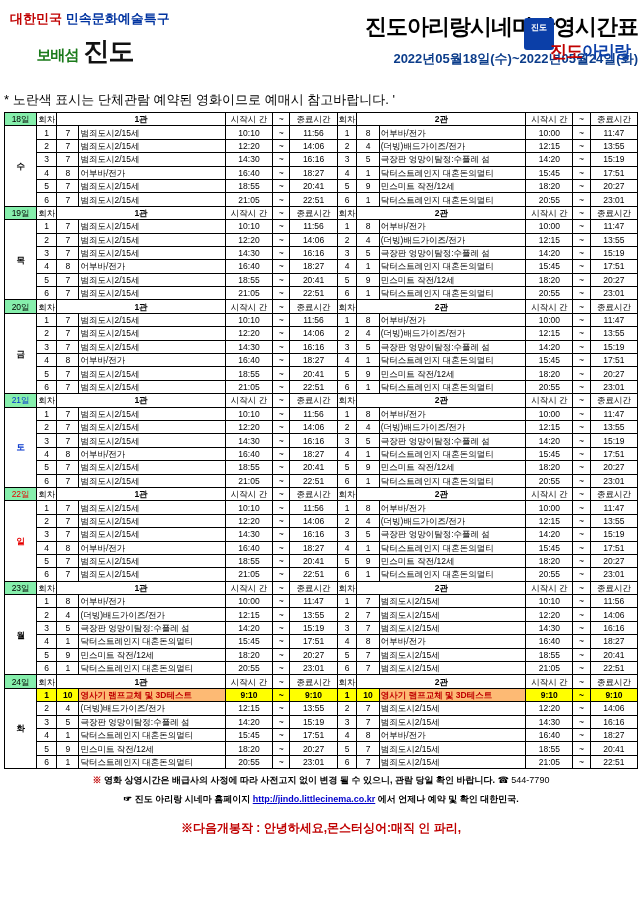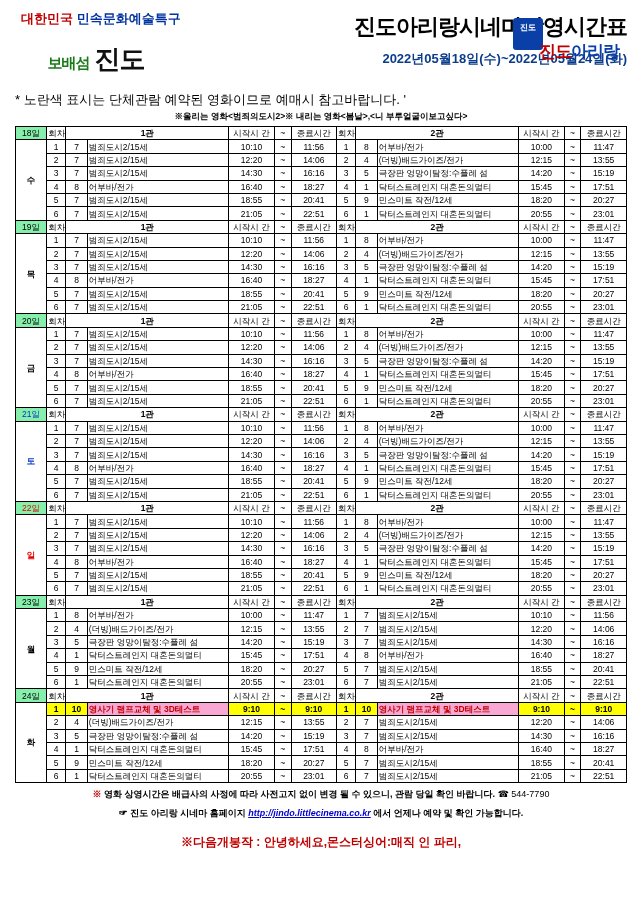--- a/index.html
+++ b/index.html
@@ -9,42 +9,42 @@
     height: 908px;
     background: #ffffff;
     font-family: "Liberation Sans", sans-serif;
     font-size: 9px;
     color: #000;
   }
   .page {
     position: relative;
     width: 642px;
     height: 908px;
-    padding: 6px 15px;
+    padding: 6px 4px;
   }
   
   .header {
     position: relative;
     height: 84px;
   }
   .logo-left {
     position: absolute;
     left: 6px; top: 4px;
     width: 150px;
     text-align: center;
   }
   .logo-left .l1 {
     font-size: 13px;
     font-weight: bold;
     white-space: nowrap;
   }
   .logo-left .l1 .red { color: #c00000; }
   .logo-left .l1 .blue { color: #0033a0; }
   .logo-left .l2 {
-    margin-top: 14px;
+    margin-top: 6px;
     font-size: 15px;
     font-weight: bold;
     color: #1a7a1a;
     letter-spacing: -1px;
   }
   .logo-left .l2 .big {
     font-size: 26px;
     color: #111;
     margin-left: 2px;
   }
@@ -146,38 +146,38 @@
     text-align: center;
     font-weight: bold;
     font-size: 20px;
     vertical-align: middle;
   }
   .day-sat { color: #0033cc; }
   .day-sun { color: #e60000; }
   .date-sat { color: #0033cc; }
   .date-sun { color: #e60000; }
   .hl { background: #ffff00; font-weight: bold; }
-  .hl-title { background: #f9a8d4; font-weight: bold; color: #c00000; }
+  .hl-title { background: #fdba74; font-weight: bold; color: #c00000; }
 
   
   .footer { margin-top: 5px; }
   .f1 {
     text-align: center;
     font-size: 9px;
     font-weight: bold;
   }
   .f1 .star { color: #c00000; }
   .f1 .phone { font-weight: normal; }
   .f2 {
     text-align: center;
     font-size: 9px;
     margin-top: 6px;
     font-weight: bold;
   }
-  .f2 .link { color: #0000cc; text-decoration: underline; font-style: italic; }
+  .f2 .link { color: #0000cc; text-decoration: underline; }
   .f3 {
     text-align: center;
     font-size: 12px;
     font-weight: bold;
     color: #c00000;
     margin-top: 14px;
   }
 </style>
 </head>
 <body>
@@ -203,21 +203,20 @@
 
     <div class="logo-right">
       <div class="badge">진도</div>
       <div class="brand">
         <span>진도</span><span class="b2">아리랑</span>
       </div>
     </div>
   </div>
 
   <div class="notice-sub">* 노란색 표시는 단체관람 예약된 영화이므로 예매시 참고바랍니다. '</div>
-  <div class="notice-line">※울리는 영화&lt;범죄의도시2&gt;※ 내리는 영화&lt;봄날&gt;,&lt;니 부루얼굴이보고싶다&gt;</div>
 
   <table class="sched">
     <colgroup>
       <col style="width:26px">
         <col style="width:16px">
         <col style="width:18px">
         <col style="width:118px">
       <col style="width:38px">
         <col style="width:14px">
         <col style="width:38px">
@@ -920,17 +919,17 @@
 
   <div class="footer">
     <div class="f1">
       <span class="star">※</span>
       <span>영화 상영시간은 배급사의 사정에 따라 사전고지 없이 변경 될 수 있으니, 관람 당일 확인 바랍니다.</span>
       <span class="phone">☎ 544-7790</span>
     </div>
     <div class="f2">
       <span>☞ 진도 아리랑 시네마 홈페이지</span>
       <span class="link">http://jindo.littlecinema.co.kr</span>
-      <span>에서 언제나 예약 및 확인 가능합니다.</span>
+      <span>에서 언제나 예약 및 확인 대한민국.</span>
     </div>
     <div class="f3">※다음개봉작 : 안녕하세요,몬스터싱어:매직 인 파리,</div>
   </div>
 </div>
 
 </body></html>

